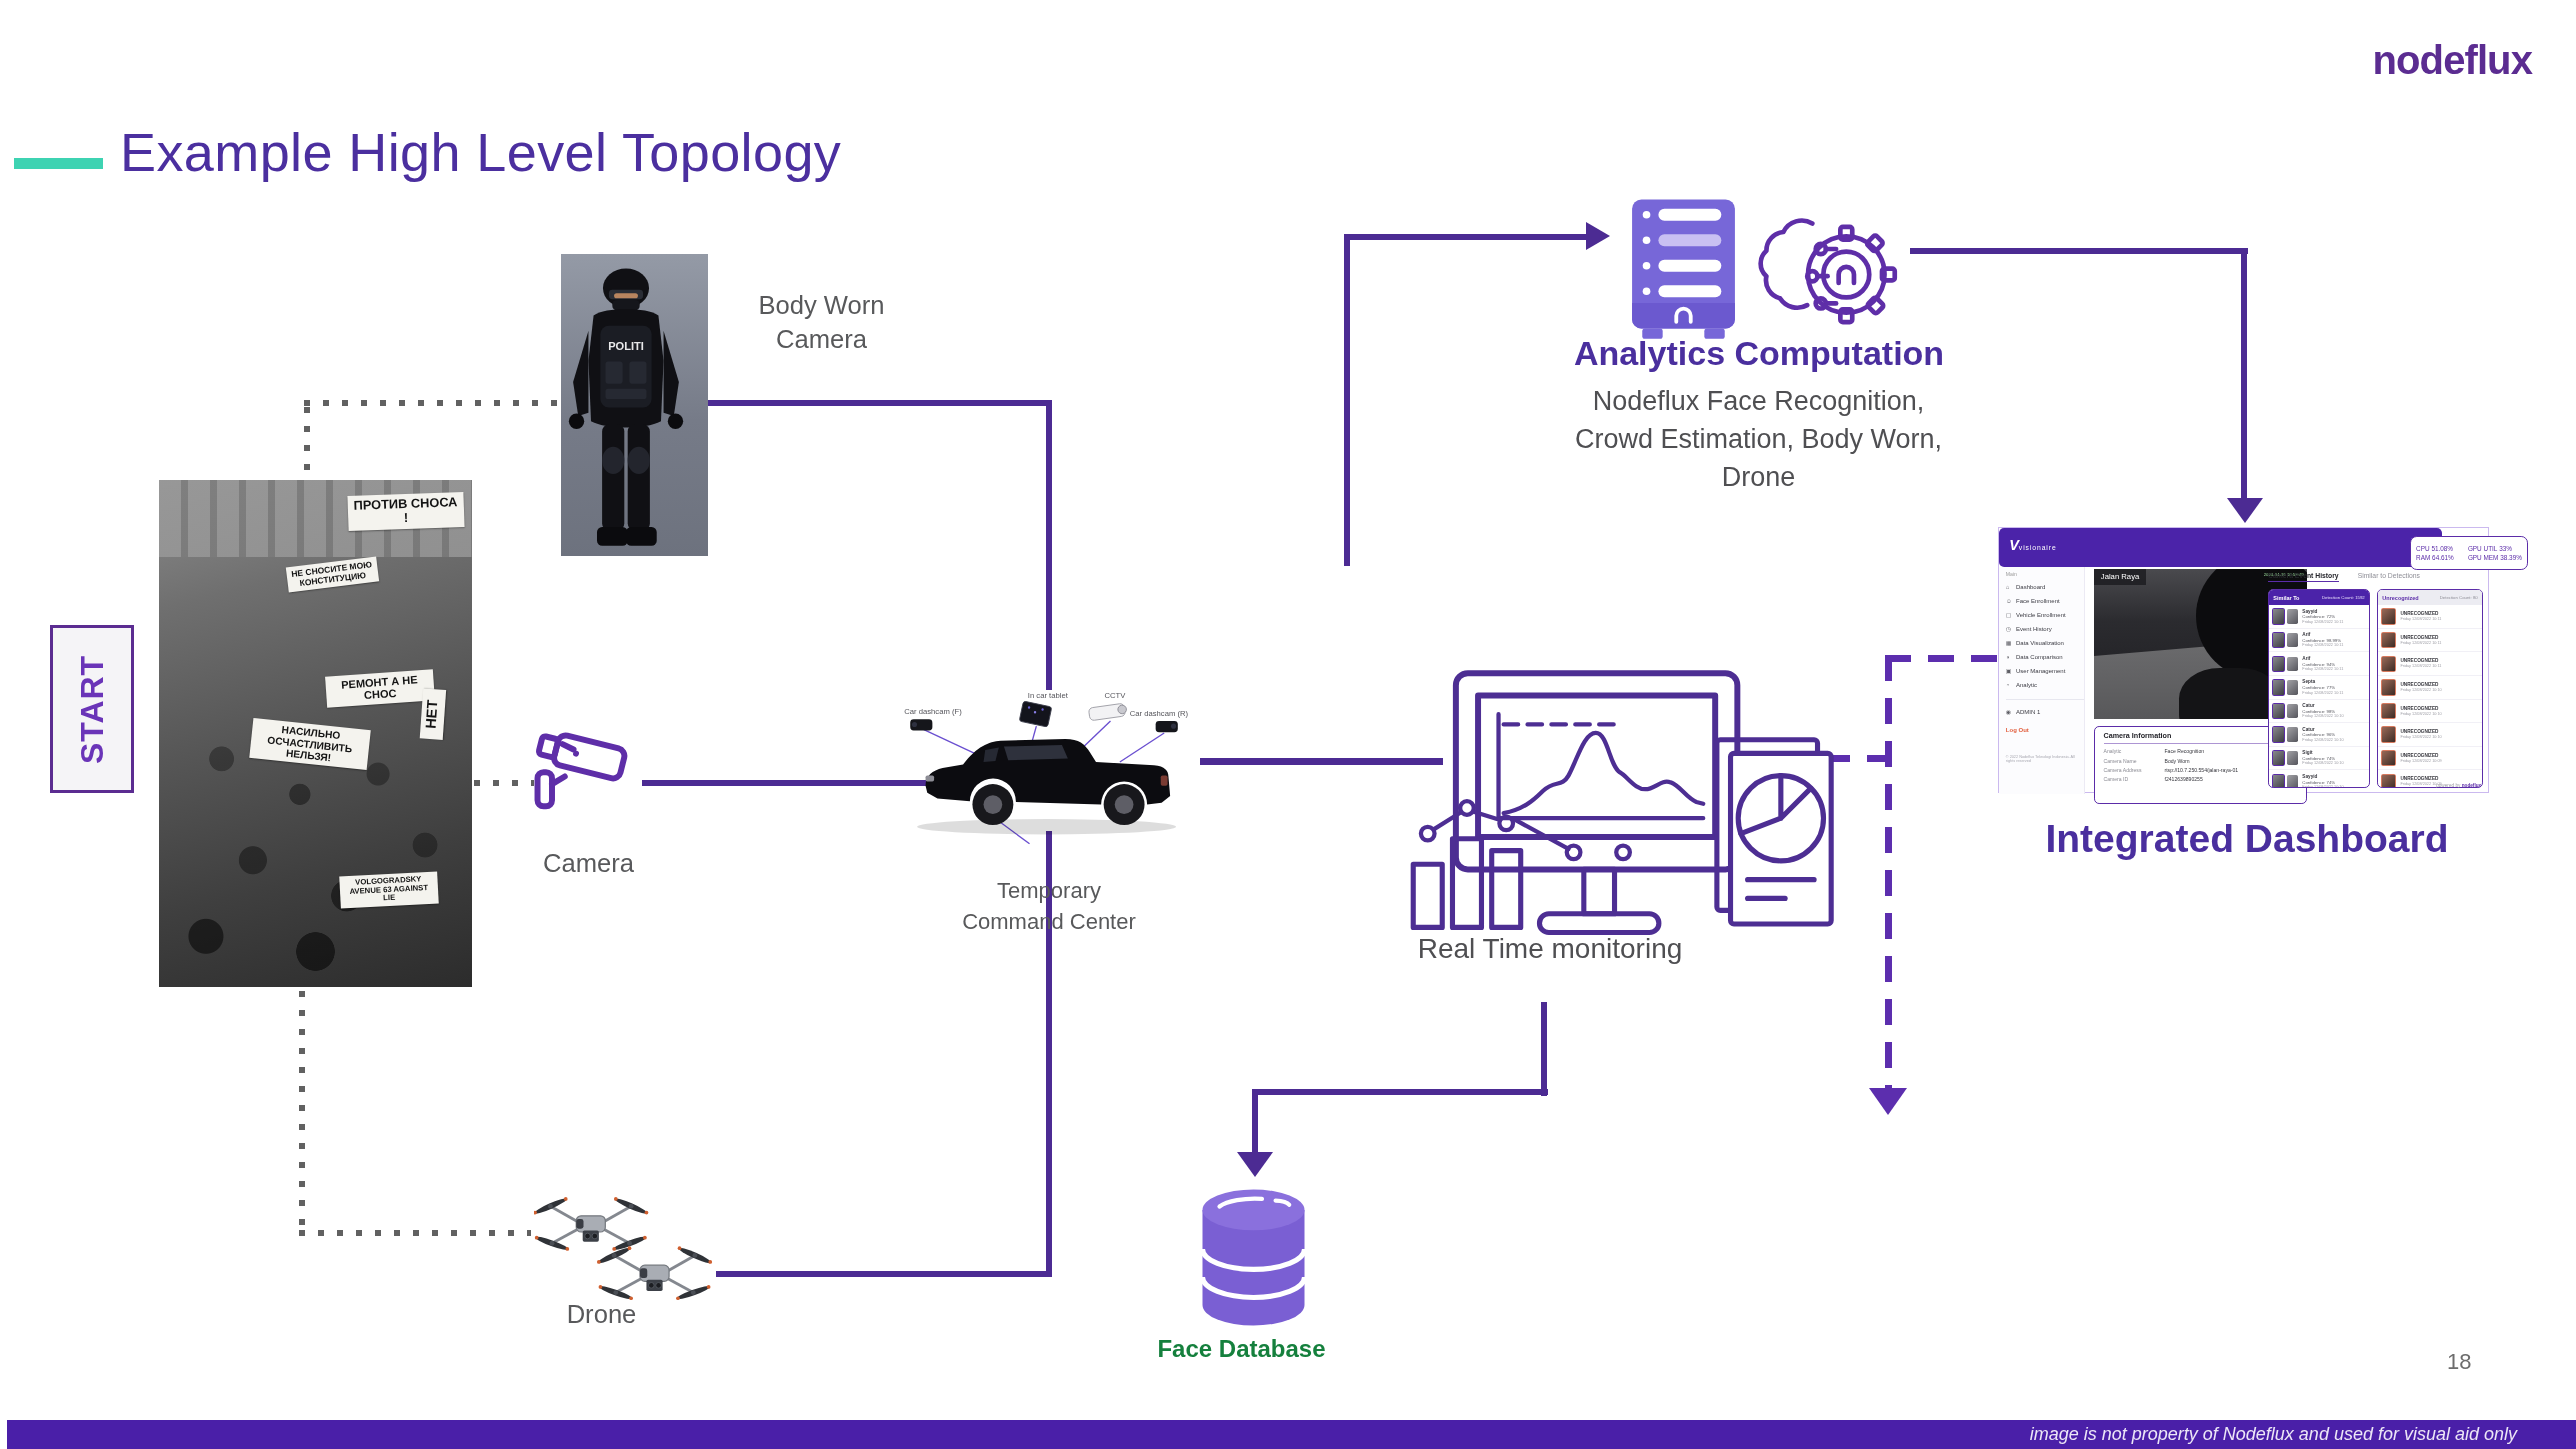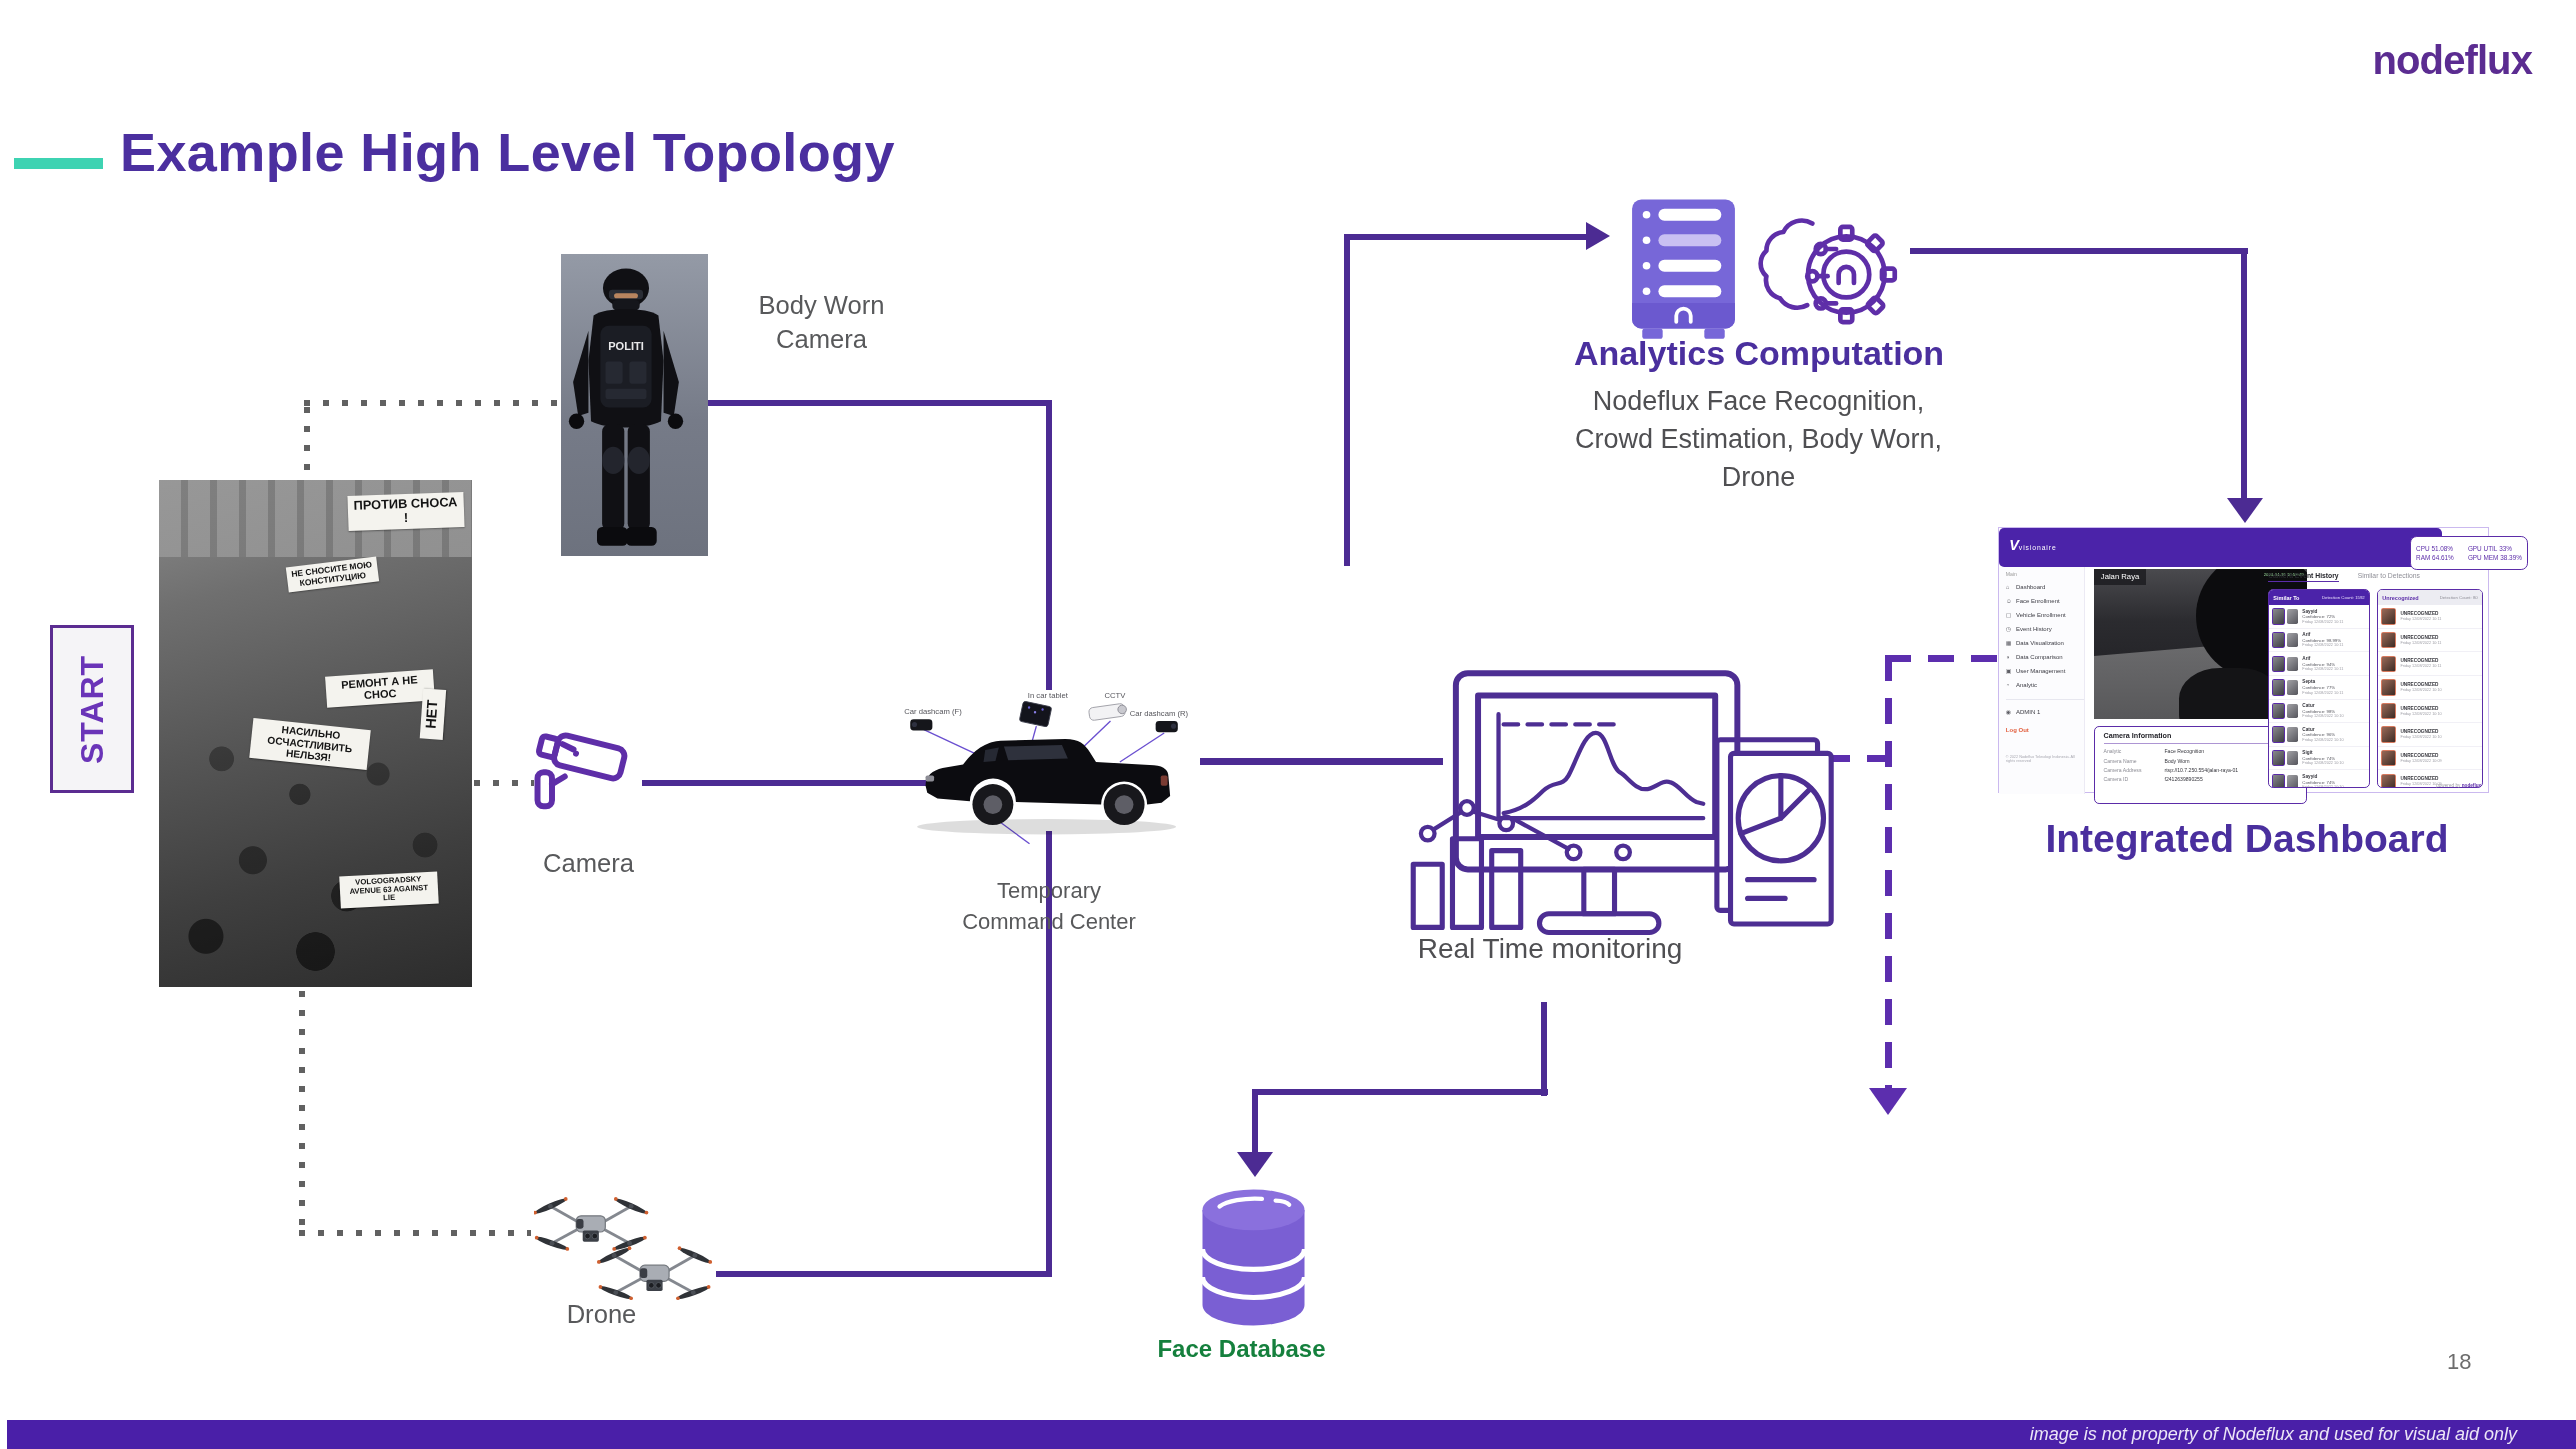--- a/index.html
+++ b/index.html
@@ -5,21 +5,21 @@
   html,body{margin:0;padding:0;background:#ffffff;}
   #canvas{position:relative;width:2576px;height:1449px;background:#ffffff;overflow:hidden;
           font-family:"Liberation Sans",sans-serif;margin-left:7px;}
   .abs{position:absolute;}
   .preline{white-space:pre-line;}
   .center{text-align:center;}
 
   
   #brand-logo{right:51px;top:38px;font-size:40px;font-weight:700;color:#5B2C91;letter-spacing:-0.9px;}
   #accent-dash{left:6.8px;top:158px;width:89px;height:11px;background:#3ED3B2;}
-  #page-title{left:113px;top:121px;font-size:54px;font-weight:700;color:#4B2F9F;letter-spacing:0.4px;text-align:center;}
+  #page-title{left:113px;top:121px;font-size:54px;font-weight:400;color:#4B2F9F;letter-spacing:0.4px;text-align:center;}
 
   
   #start-box{left:43px;top:625px;width:78px;height:162px;background:#f5f4f7;border:3.4px solid #5B2C91;
              display:flex;align-items:center;justify-content:center;}
   #start-box span{transform:rotate(-90deg);font-size:32px;font-weight:800;color:#6A34B8;letter-spacing:0.9px;}
 
   
   #crowd{left:152px;top:480px;width:313px;height:507px;overflow:hidden;
     background:
       radial-gradient(circle at 20% 55%, #00000055 0 12px, transparent 12.8px),

